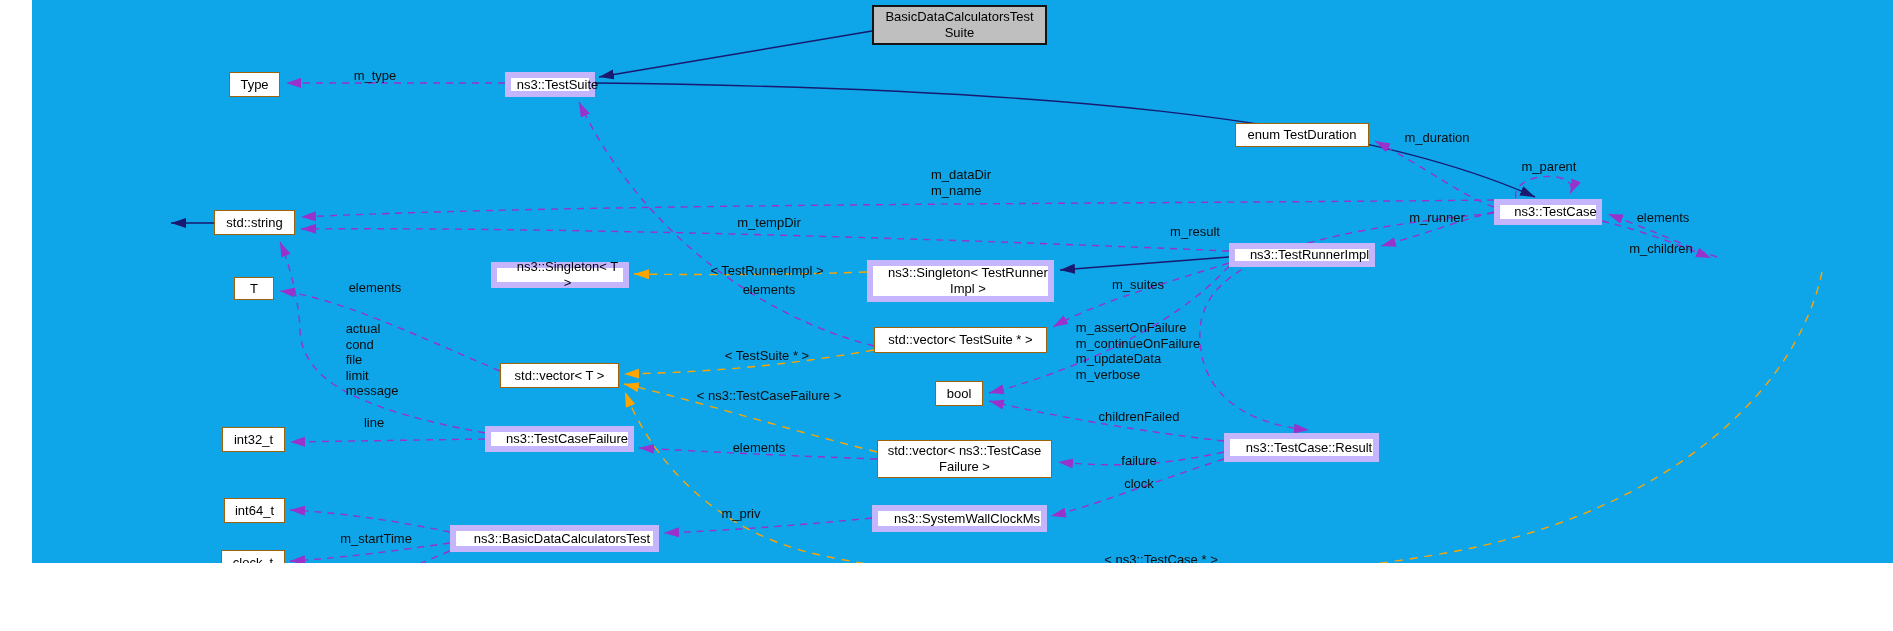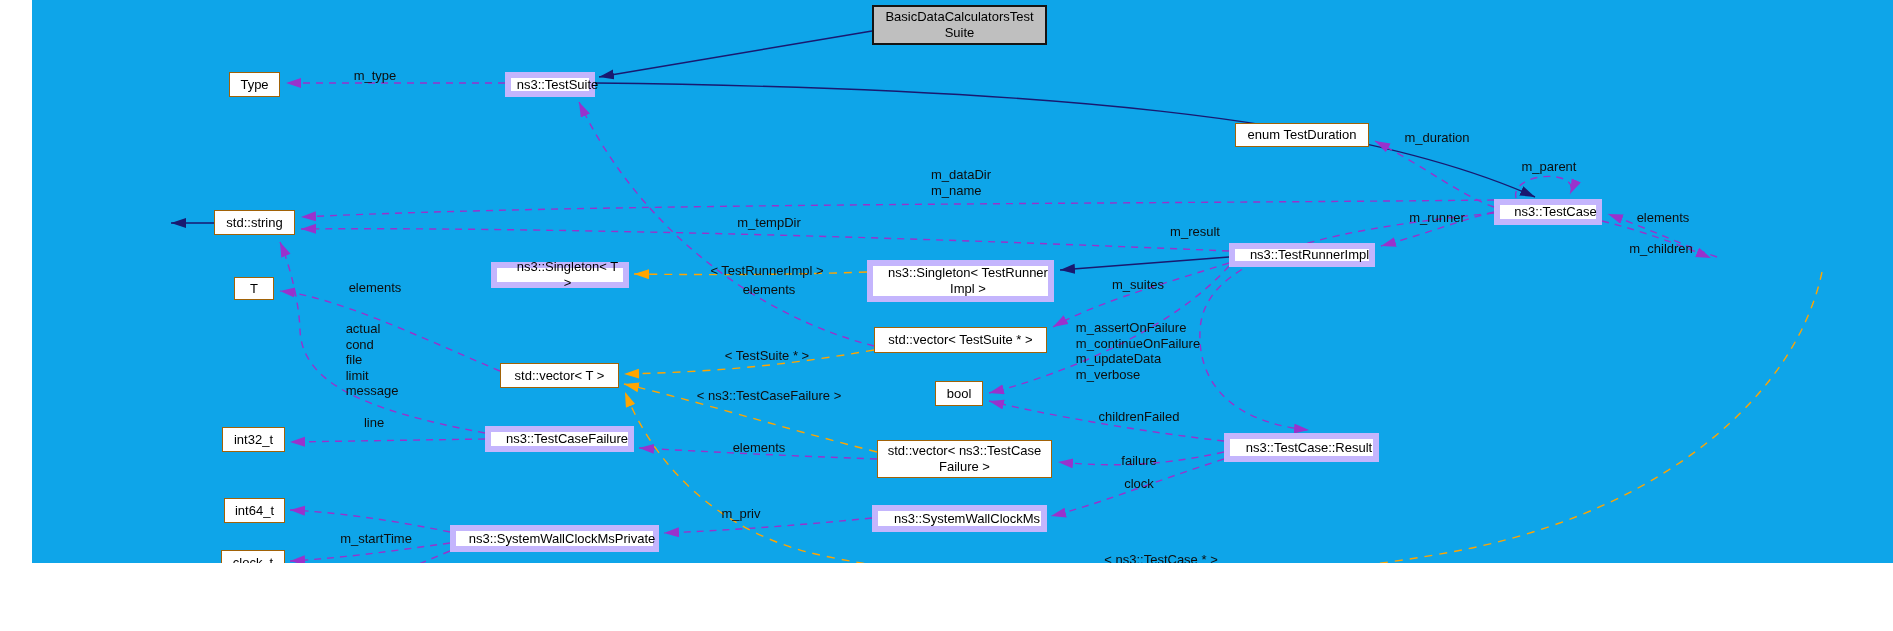--- a/index.html
+++ b/index.html
@@ -93,21 +93,21 @@
   <div class="node bold" style="left:1197px;top:243px;width:146px;height:24px">ns3::TestRunnerImpl</div>
   <div class="node" style="left:842px;top:327px;width:173px;height:26px">std::vector&lt; TestSuite * &gt;</div>
   <div class="node" style="left:903px;top:381px;width:48px;height:25px">bool</div>
   <div class="node" style="left:468px;top:363px;width:119px;height:25px">std::vector&lt; T &gt;</div>
   <div class="node bold" style="left:453px;top:426px;width:149px;height:26px">ns3::TestCaseFailure</div>
   <div class="node" style="left:190px;top:427px;width:63px;height:25px">int32_t</div>
   <div class="node" style="left:845px;top:440px;width:175px;height:38px">std::vector&lt; ns3::TestCase
 Failure &gt;</div>
   <div class="node bold" style="left:1192px;top:433px;width:155px;height:29px">ns3::TestCase::Result</div>
   <div class="node" style="left:192px;top:498px;width:61px;height:25px">int64_t</div>
-  <div class="node bold" style="left:418px;top:525px;width:209px;height:27px">ns3::SystemWallClockMsPrivate</div>
+  <div class="node bold" style="left:418px;top:525px;width:209px;height:27px">ns3::BasicDataCalculatorsTest</div>
   <div class="node bold" style="left:840px;top:505px;width:175px;height:27px">ns3::SystemWallClockMs</div>
   <div class="node" style="left:189px;top:550px;width:64px;height:25px">clock_t</div>
   <div class="node" style="left:182px;top:598px;width:81px;height:25px">struct tms</div>
 
   <div class="elabel" style="left:343px;top:76px">m_type</div>
   <div class="elabel" style="left:1405px;top:138px">m_duration</div>
   <div class="elabel" style="left:1517px;top:167px">m_parent</div>
   <div class="elabel" style="left:929px;top:182px">m_dataDir
 m_name</div>
   <div class="elabel" style="left:737px;top:223px">m_tempDir</div>

